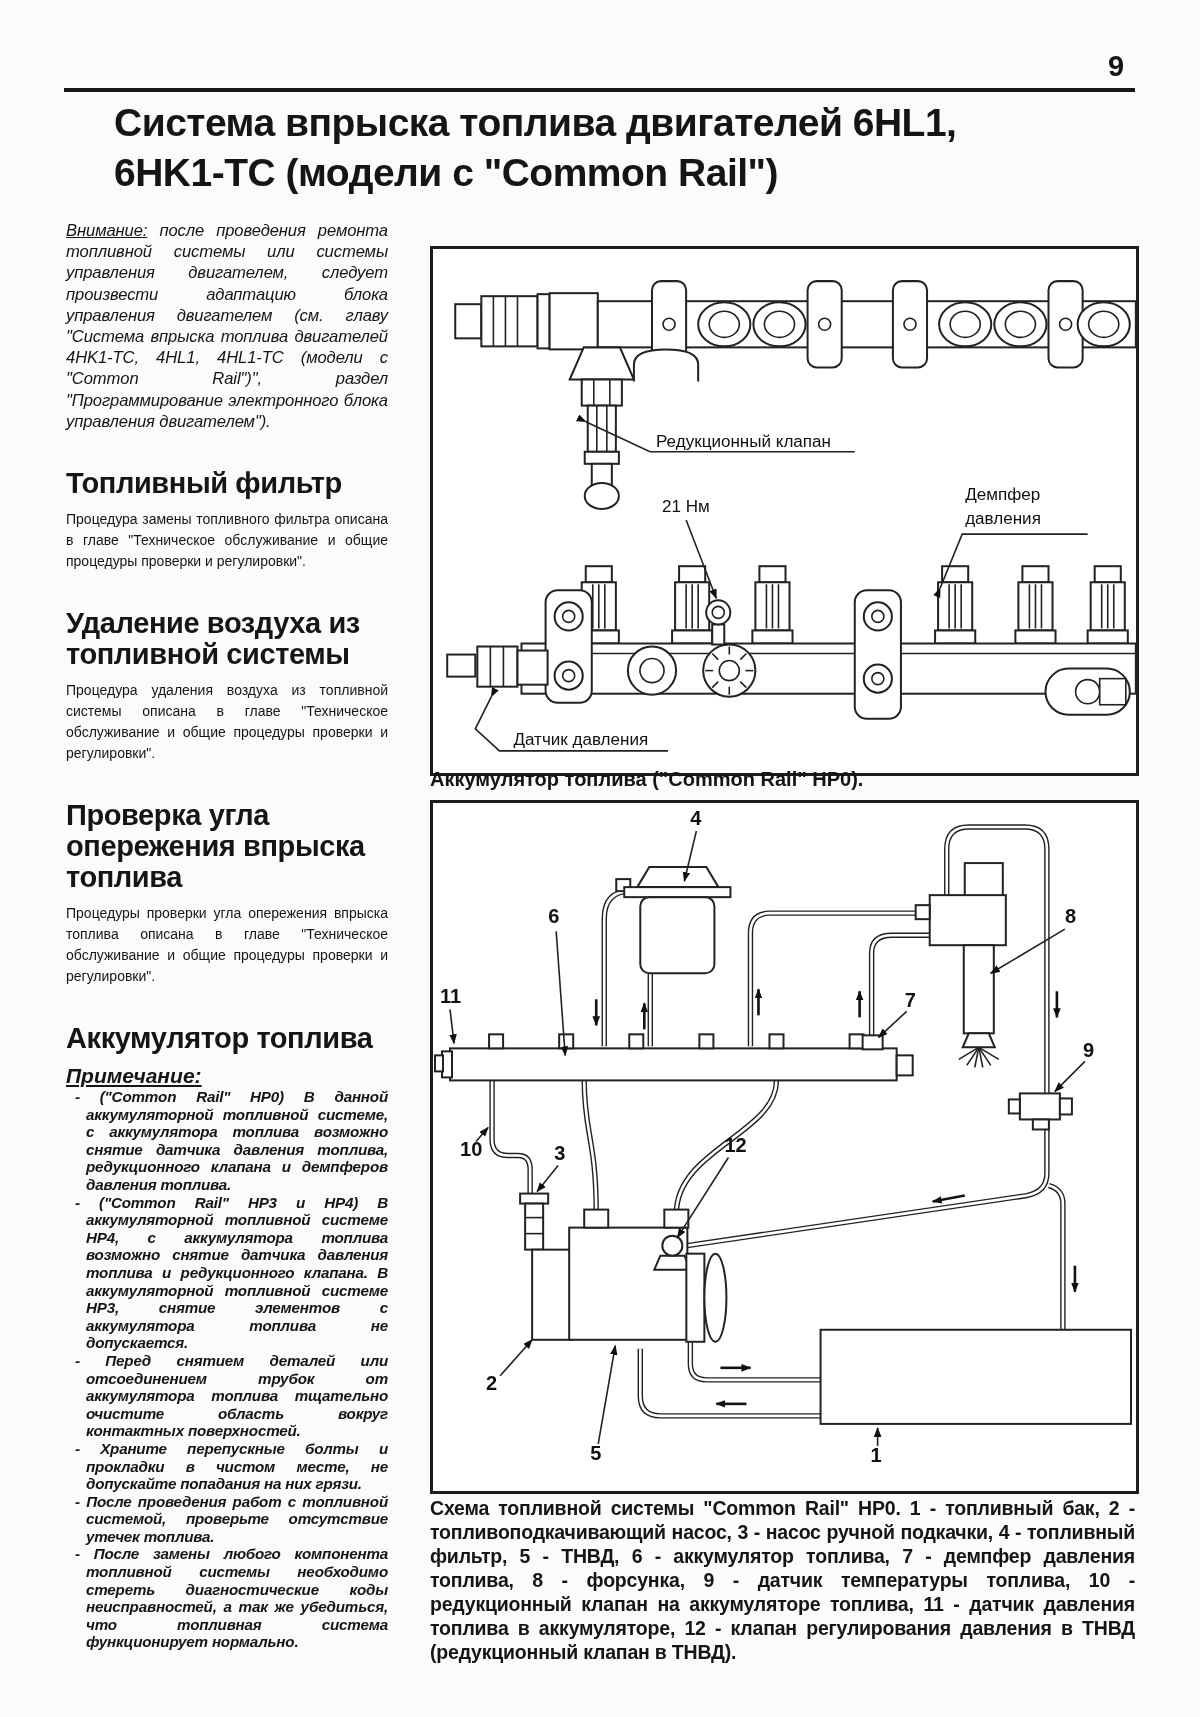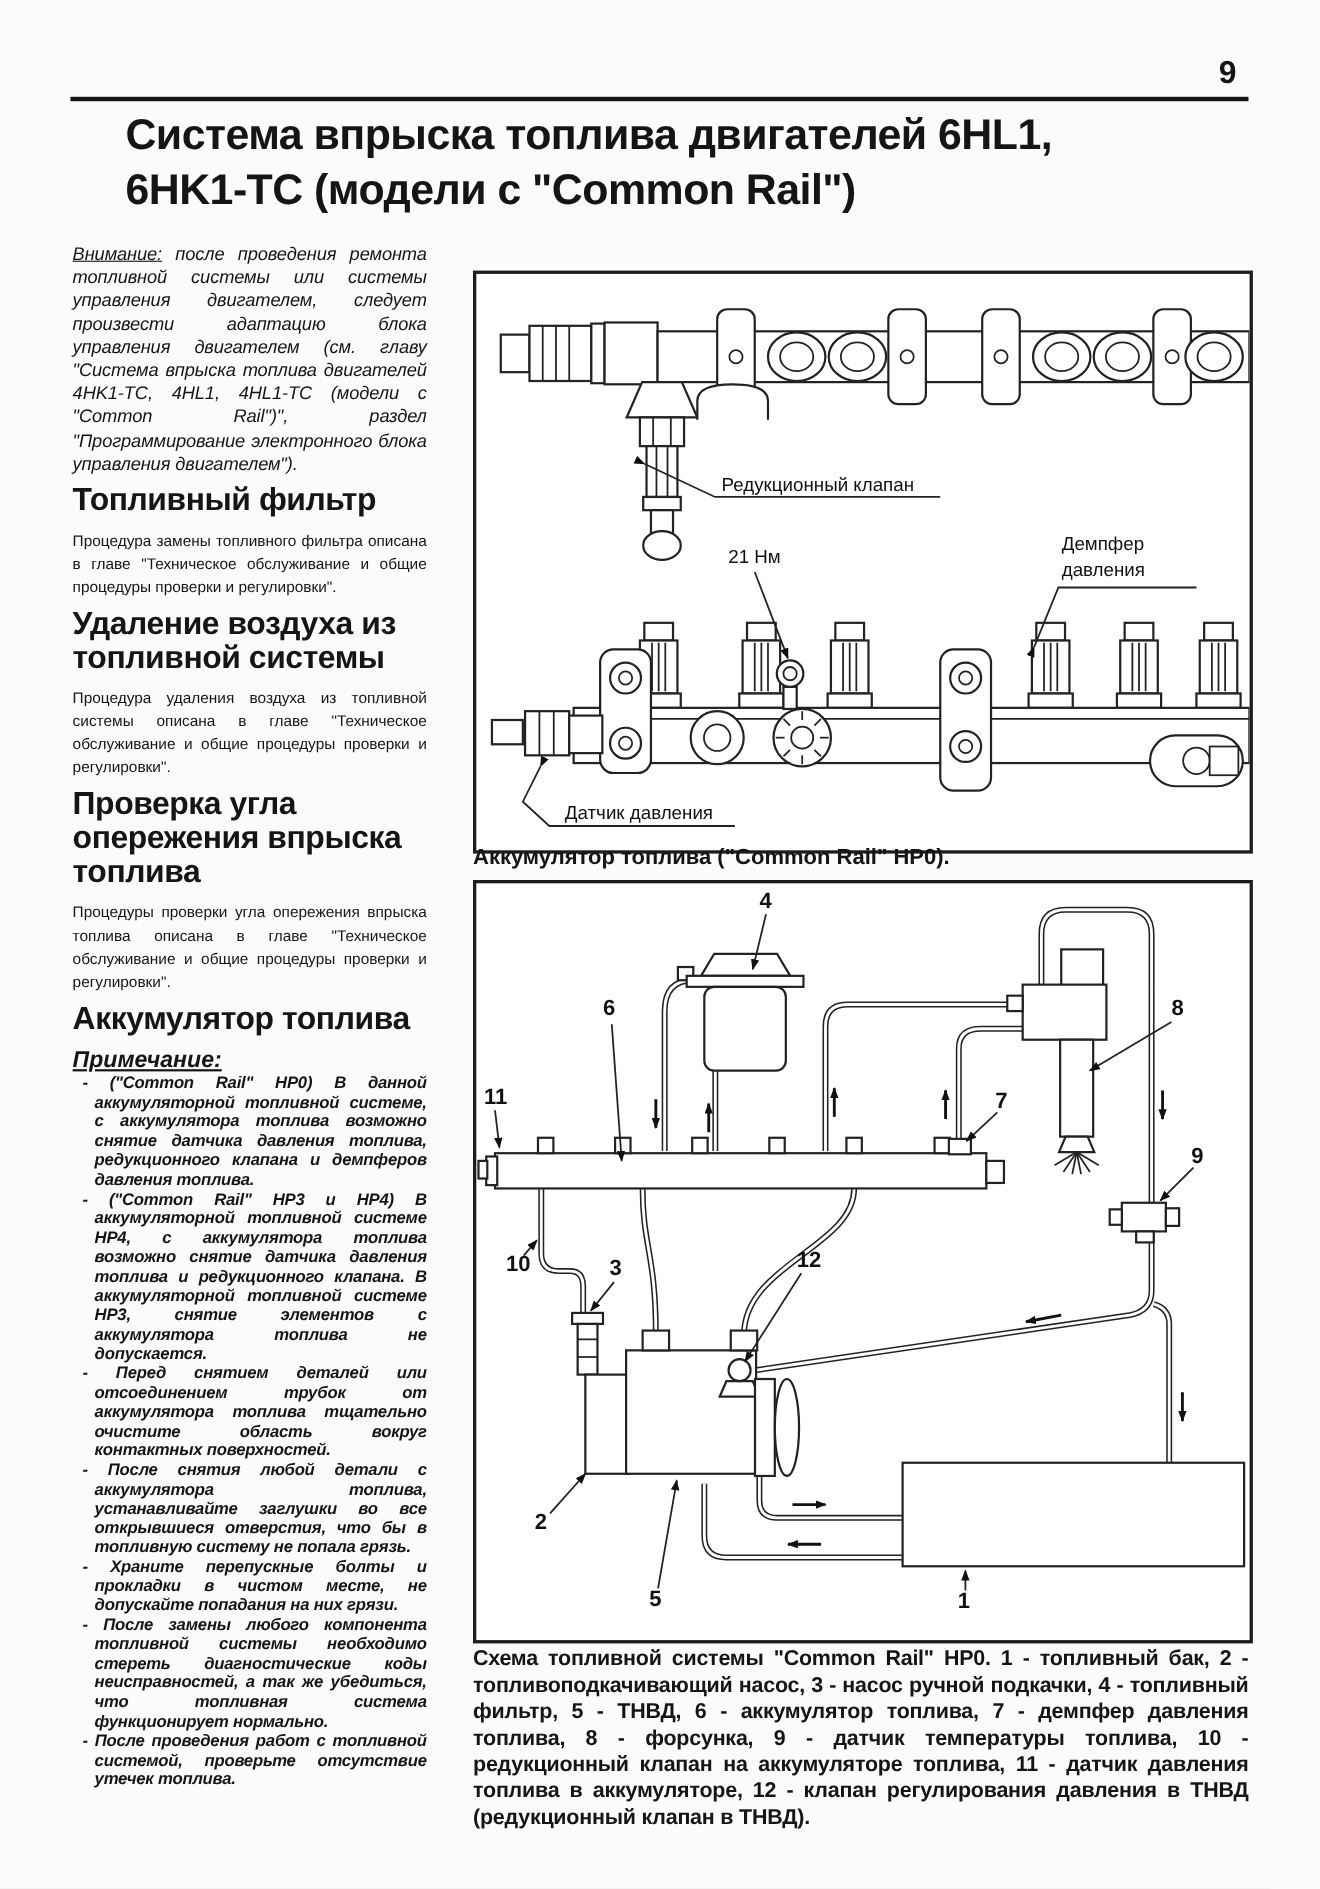--- a/index.html
+++ b/index.html
@@ -8,21 +8,21 @@
   .toprule{position:absolute;left:64px;top:88px;width:1071px;height:4px;background:#161616;}
   .pagenum{position:absolute;left:1096px;top:50px;width:40px;text-align:center;
            font-size:29px;font-weight:bold;}
   .title{position:absolute;left:66px;top:98px;width:1080px;font-size:39px;font-weight:bold;
          line-height:1.27;letter-spacing:-0.5px;margin-left:48px;}
   
   .leftcol{position:absolute;left:66px;top:220px;width:322px;}
   .warn{font-size:16.6px;font-weight:normal;font-style:italic;line-height:21.2px;
         text-align:justify;letter-spacing:-0.1px;}
   .warn .wlabel{text-decoration:underline;}
-  h2.sec{font-size:29px;line-height:31px;margin:8px 0 10px 0;font-weight:bold;
+  h2.sec{font-size:29px;line-height:31px;margin:36px 0 10px 0;font-weight:bold;
          letter-spacing:-0.4px;}
   p.body{font-size:14px;line-height:21px;margin:0;text-align:justify;}
   .notelabel{font-size:21px;font-weight:bold;font-style:italic;text-decoration:underline;
              margin-top:6px;}
   .noteitem{font-size:15.2px;font-weight:bold;font-style:italic;line-height:17.6px;
             text-align:justify;padding-left:20px;text-indent:-11px;letter-spacing:-0.2px;}
   
   .figbox{position:absolute;left:430px;width:703px;border:3px solid #1c1c1c;background:#fff;}
   .fig1{top:246px;height:524px;}
   .fig2{top:800px;height:688px;}
@@ -63,24 +63,23 @@
     <p class="body">Процедура удаления воздуха из топливной системы описана в главе "Техническое обслуживание и общие процедуры проверки и регулировки".</p>
 
     <h2 class="sec">Проверка угла опережения впрыска топлива</h2>
     <p class="body">Процедуры проверки угла опережения впрыска топлива описана в главе "Техническое обслуживание и общие процедуры проверки и регулировки".</p>
 
     <h2 class="sec">Аккумулятор топлива</h2>
     <div class="notelabel">Примечание:</div>
     <div class="noteitem">- ("Common Rail" HP0) В данной аккумуляторной топливной системе, с аккумулятора топлива возможно снятие датчика давления топлива, редукционного клапана и демпферов давления топлива.</div>
     <div class="noteitem">- ("Common Rail" HP3 и HP4) В аккумуляторной топливной системе HP4, с аккумулятора топлива возможно снятие датчика давления топлива и редукционного клапана. В аккумуляторной топливной системе HP3, снятие элементов с аккумулятора топлива не допускается.</div>
     <div class="noteitem">- Перед снятием деталей или отсоединением трубок от аккумулятора топлива тщательно очистите область вокруг контактных поверхностей.</div>
-    <div class="noteitem">- После снятия любой детали с аккумулятора топлива, устанавливайте заглушки во все открывшиеся отверстия, что бы в топливную систему не попала грязь.</div>
     <div class="noteitem">- Храните перепускные болты и прокладки в чистом месте, не допускайте попадания на них грязи.</div>
+    <div class="noteitem">- После проведения работ с топливной системой, проверьте отсутствие утечек топлива.</div>
     <div class="noteitem">- После замены любого компонента топливной системы необходимо стереть диагностические коды неисправностей, а так же убедиться, что топливная система функционирует нормально.</div>
-    <div class="noteitem">- После проведения работ с топливной системой, проверьте отсутствие утечек топлива.</div>
   </div>
 
   <div class="figbox fig1">
     <svg viewBox="0 0 700 522" xmlns="http://www.w3.org/2000/svg" xmlns:xlink="http://www.w3.org/1999/xlink">
       <defs>
         <marker id="arrA" markerUnits="userSpaceOnUse" markerWidth="14" markerHeight="11" refX="9" refY="3.8" orient="auto">
           <path d="M0,0 L10,3.8 L0,7.6 Z" fill="#111"></path>
         </marker>
       </defs>
 

